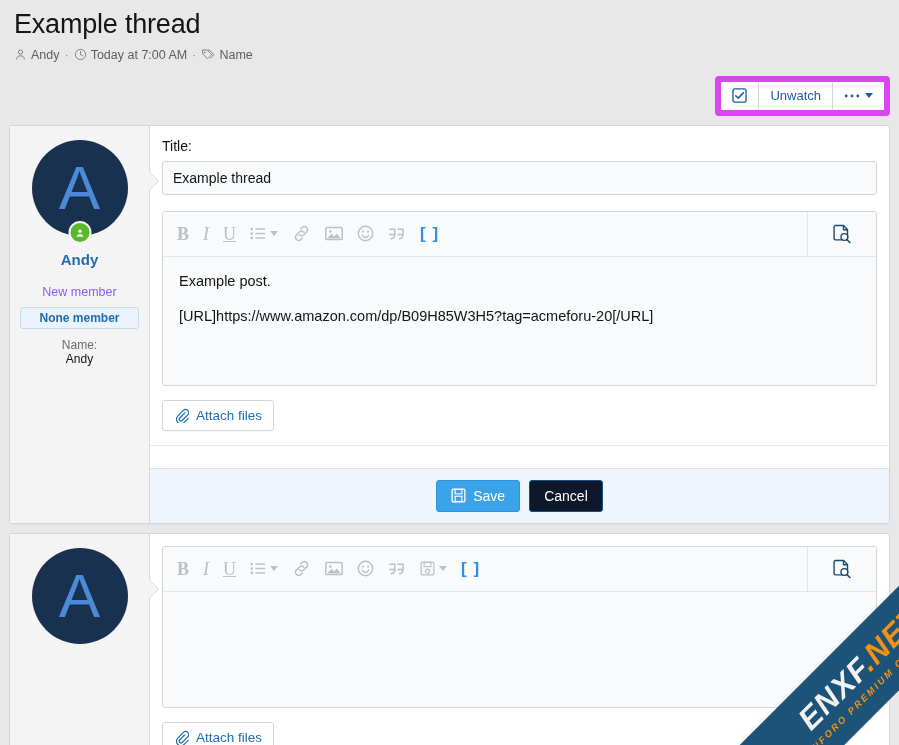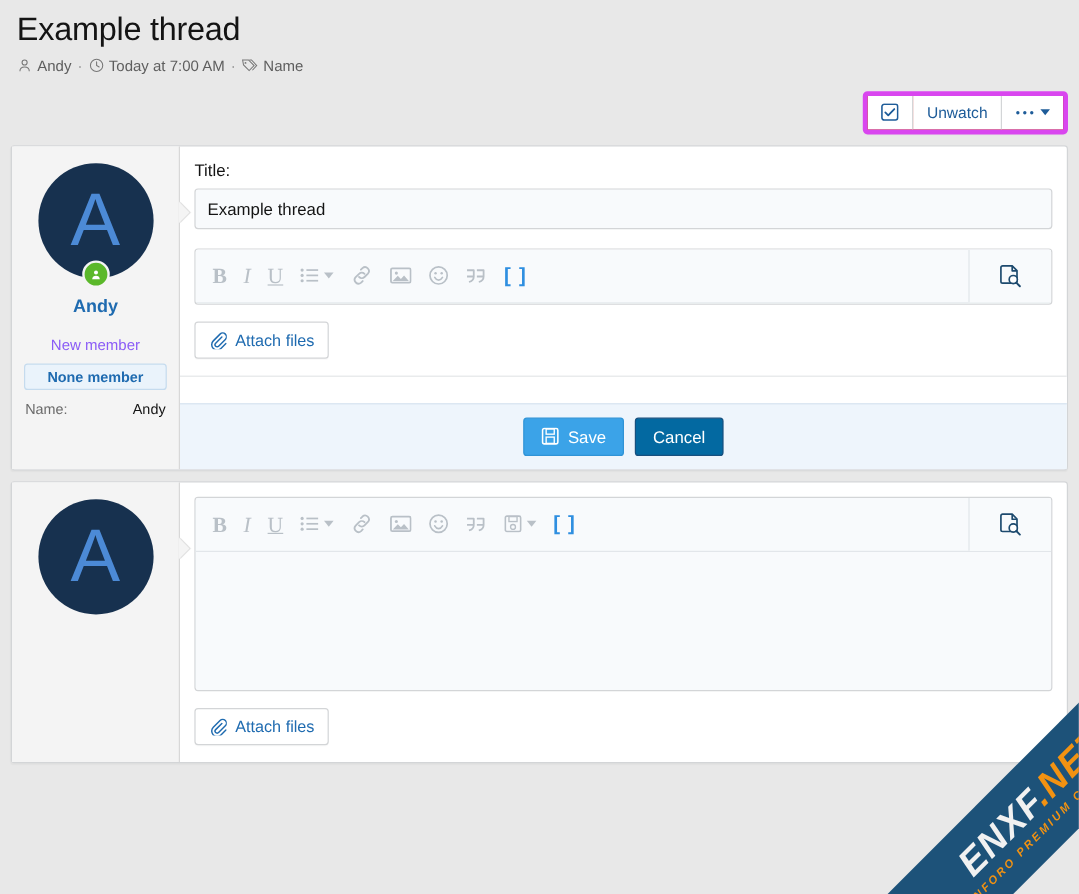--- a/index.html
+++ b/index.html
@@ -36,21 +36,21 @@
   .thread-meta .sep { color: #8a8a8a; padding: 0 1px; }
   .ico { display: inline-block; line-height: 0; vertical-align: middle; }
 
   
   .action-bar {
     display: flex; justify-content: flex-end;
     padding: 12px 9px 0 9px;
   }
   .btn-group {
     display: flex;
-    border: 4px solid #d946ef;
+    border: 6px solid #d946ef;
     border-radius: 4px;
     background: #b91c1c;
     overflow: hidden;
     height: 28px;
     box-shadow: 0 1px 0 rgba(0,0,0,0.02);
   }
   .btn-group > * {
     display: flex; align-items: center; justify-content: center;
     padding: 0 11px;
     border-right: 1px solid #d3d5d7;
@@ -140,20 +140,21 @@
     color: #1f6bb0;
     font-size: 12px;
     font-weight: bold;
     padding: 3px 0;
   }
   .pair {
     display: flex; justify-content: space-between;
     font-size: 12px;
     margin-top: 9px;
     padding: 0 1px;
+    flex-direction: column;
   }
   .pair .k { color: #6b6b6b; }
   .pair .v { color: #141414; }
 
   
   .msg-col { flex: 1; min-width: 0; display: flex; flex-direction: column; }
   .msg-pad { padding: 12px 12px 0 12px; }
   .field-label { font-size: 14px; color: #141414; margin-bottom: 7px; }
   .text-input {
     border: 1px solid #d3d5d7;
@@ -254,21 +255,21 @@
     display: inline-flex; align-items: center; gap: 7px;
     background: #3ba3e8;
     border: 1px solid #2f93d6;
     color: #fff;
     border-radius: 3px;
     font-size: 14px;
     padding: 7px 14px;
   }
   .btn-dark {
     display: inline-flex; align-items: center;
-    background: #0369a1;
+    background: #0f172a;
     border: 1px solid #17507f;
     color: #fff;
     border-radius: 3px;
     font-size: 14px;
     padding: 7px 14px;
   }
 
   
   .watermark {
     position: absolute;
@@ -450,20 +451,24 @@
           <span class="ico">
             <svg width="22" height="22" viewBox="0 0 22 22">
                 <path d="M4.5 2.5h8l4 4v9a1.4 1.4 0 0 1-1.4 1.4H4.5A1.4 1.4 0 0 1 3.1 15.5v-11.6A1.4 1.4 0 0 1 4.5 2.5z" fill="none" stroke="#1d4a6e" stroke-width="1.4" stroke-linejoin="round"></path>
                 <path d="M12.5 2.5v4.2h4" fill="none" stroke="#1d4a6e" stroke-width="1.4" stroke-linejoin="round"></path>
                 <circle cx="13.4" cy="14" r="3.4" fill="#fff" stroke="#1d4a6e" stroke-width="1.4"></circle>
                 <path d="M15.9 16.5l3 3" stroke="#1d4a6e" stroke-width="1.6" stroke-linecap="round"></path>
               </svg>
           </span>
         </div>
       </div>
+      <div class="editor-body">
+        <p>Example post.</p>
+        <p>[URL]https://www.amazon.com/dp/B09H85W3H5?tag=acmeforu-20[/URL]</p>
+      </div>
     </div>
 
     <div class="attach-row">
       <span class="btn-secondary">
         <span class="ico">
           <svg width="15" height="15" viewBox="0 0 16 16">
               <path d="M11.6 5.2L6.1 10.7a1.8 1.8 0 0 0 2.6 2.6l6-6a3.3 3.3 0 0 0-4.7-4.7l-6 6a4.8 4.8 0 0 0 6.8 6.8l4.4-4.4" fill="none" stroke="#1f6bb0" stroke-width="1.3" stroke-linecap="round" stroke-linejoin="round"></path>
             </svg>
         </span>
         <span>Attach files</span>

